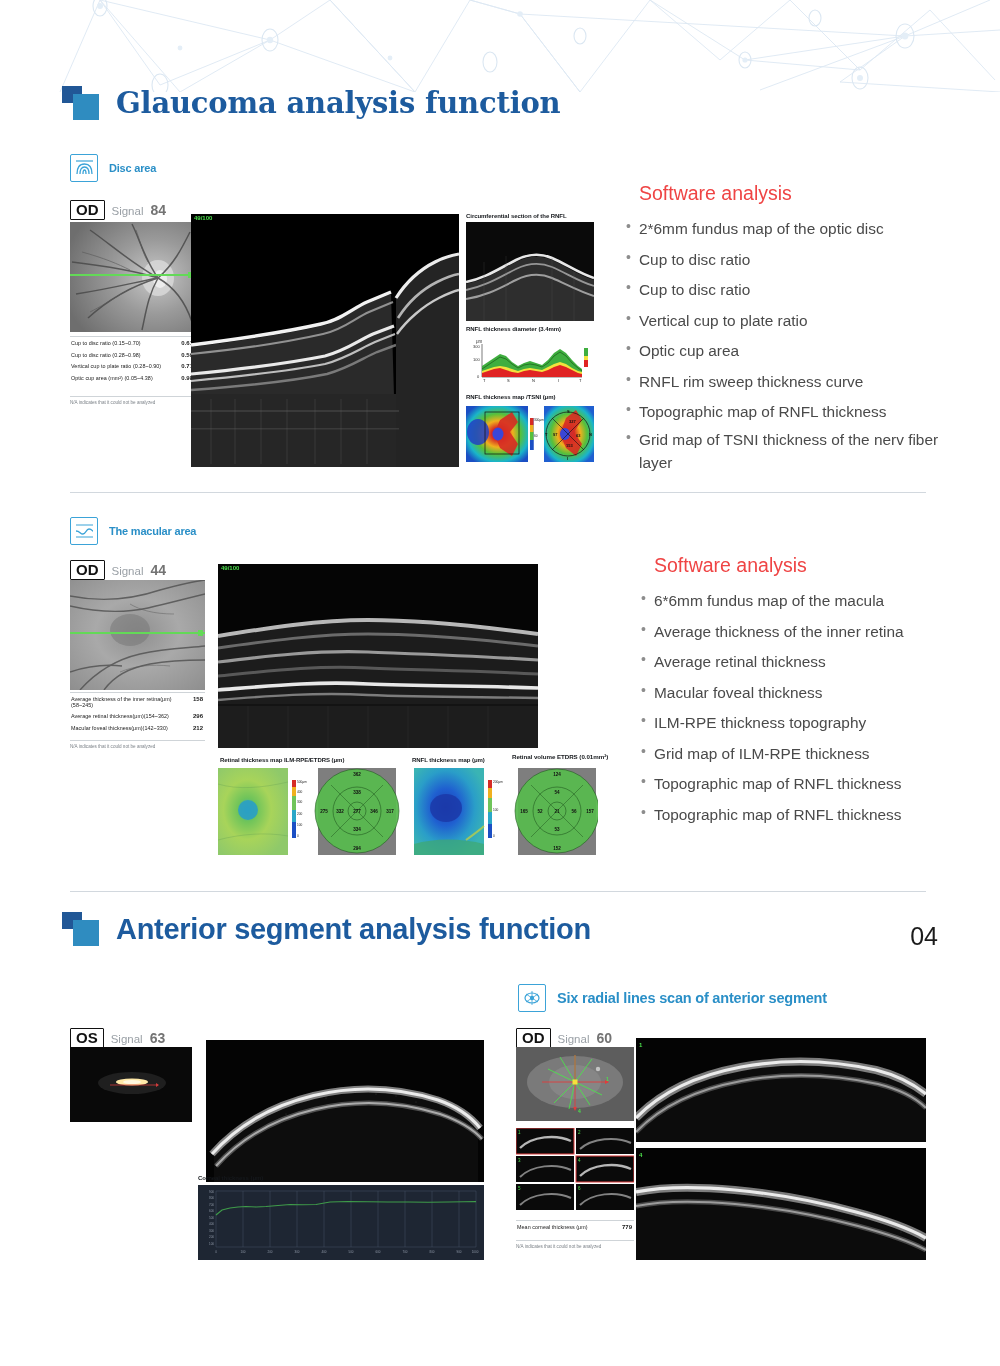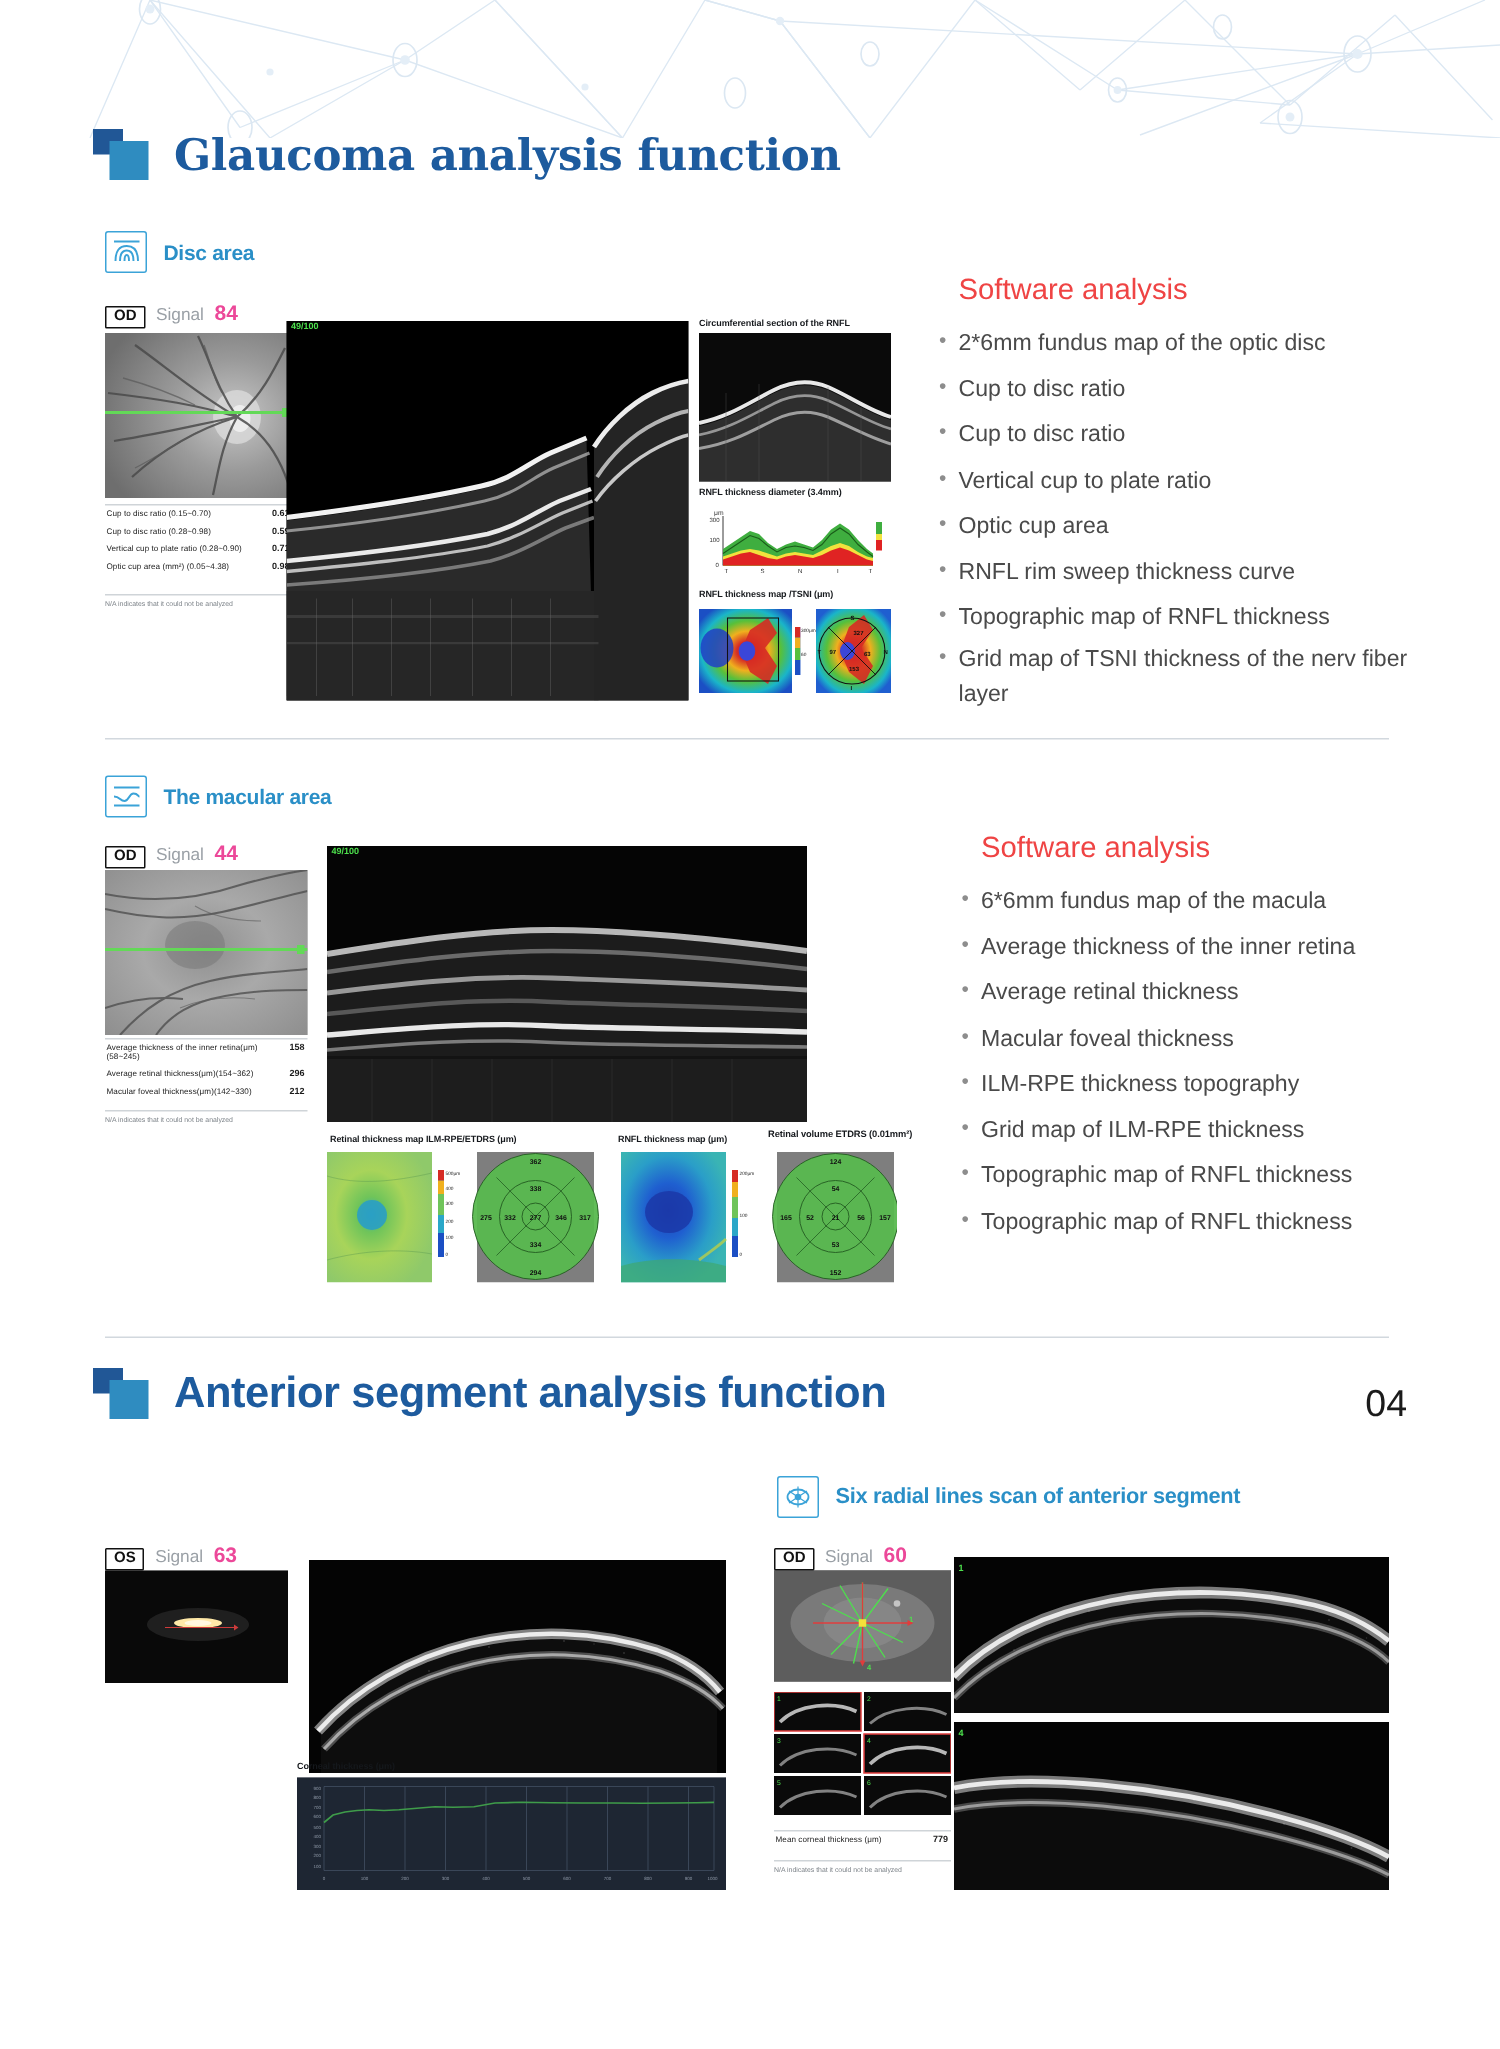--- a/index.html
+++ b/index.html
@@ -28,34 +28,34 @@
     font-weight: bold; font-size: 29px; color: #1d5b9e; letter-spacing: -0.2px;
   }
   .section-title.sans { font-family: "Liberation Sans", sans-serif; font-size: 29px; letter-spacing:-.3px;}
 
   
   .sub-head { position: absolute; display: flex; align-items: center; gap: 11px; }
   .sub-icon {
     width: 28px; height: 28px; border: 1.6px solid #3ba3d8; border-radius: 2px;
     display: flex; align-items: center; justify-content: center; flex: none;
   }
-  .sub-label { color: #2a8fc7; font-size: 14px; font-weight: bold; letter-spacing: -.2px; }
+  .sub-label { color: #2a8fc7; font-size: 11px; font-weight: bold; letter-spacing: -.2px; }
   .sub-label.small { font-size: 14.5px; }
 
   
   .divider { position: absolute; height: 1px; background: #d2d8de; }
 
   
   .sig-row { position: absolute; display: flex; align-items: baseline; gap: 7px; }
   .eye-tag {
-    border: 1.6px solid #111; font-size: 10px; font-weight: bold; color:#111;
+    border: 1.6px solid #111; font-size: 15px; font-weight: bold; color:#111;
     padding: 1px 5px 1.5px; line-height: 1; border-radius: 1px;
   }
   .sig-word { font-size: 11.5px; color: #9aa0a6; }
-  .sig-val { font-size: 14px; color: #ec4899; font-weight: bold; }
+  .sig-val { font-size: 14px; color: #737373; font-weight: bold; }
 
   .fundus { position: absolute; overflow: hidden; background: #7d7d7d; }
   .fundus .scanline { position: absolute; left: 0; right: 0; height: 2px; background: #63d957; }
   .fundus .scanline::after{ content:''; position:absolute; right:2px; top:-2px; width:5px; height:6px; background:#63d957;}
 
   .metric-table { position: absolute; border-top: 1px solid #cfd4d8; }
   .metric-row { display: flex; justify-content: space-between; align-items: baseline;
     font-size: 5.4px; color: #1a1a1a; padding: 2.6px 2px 2.4px 1px; line-height: 1.1; }
   .metric-row .mk { letter-spacing: .05px; }
   .metric-row .mv { font-weight: bold; font-size: 6px; }

